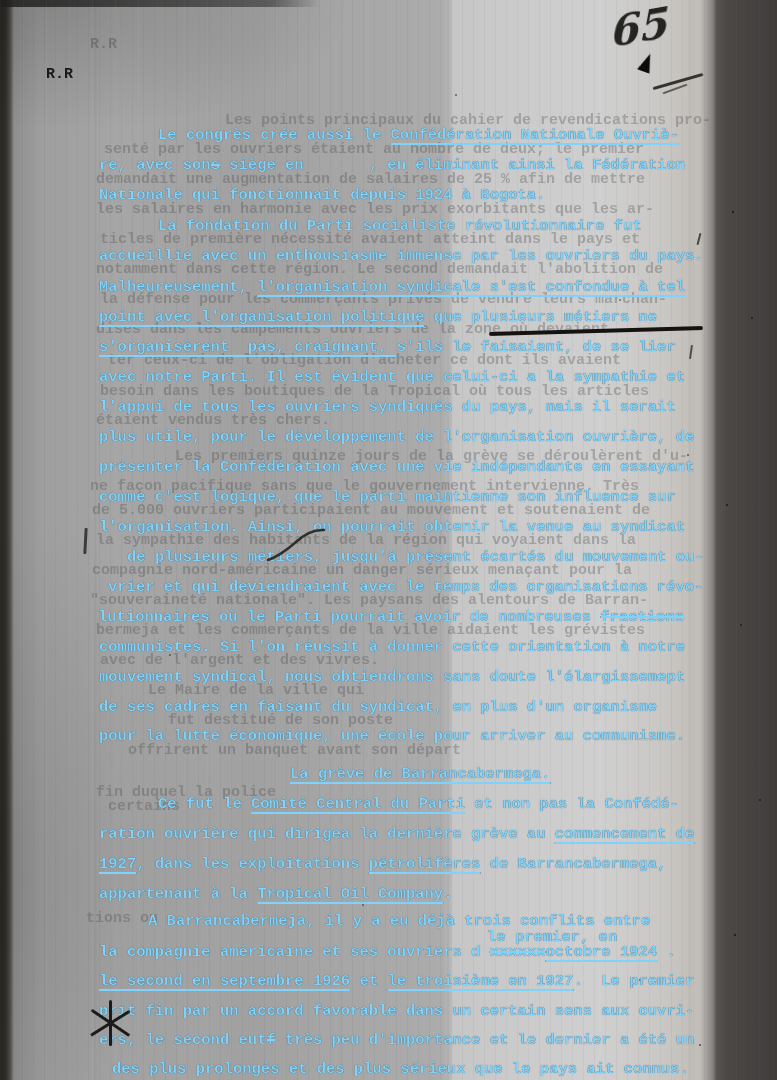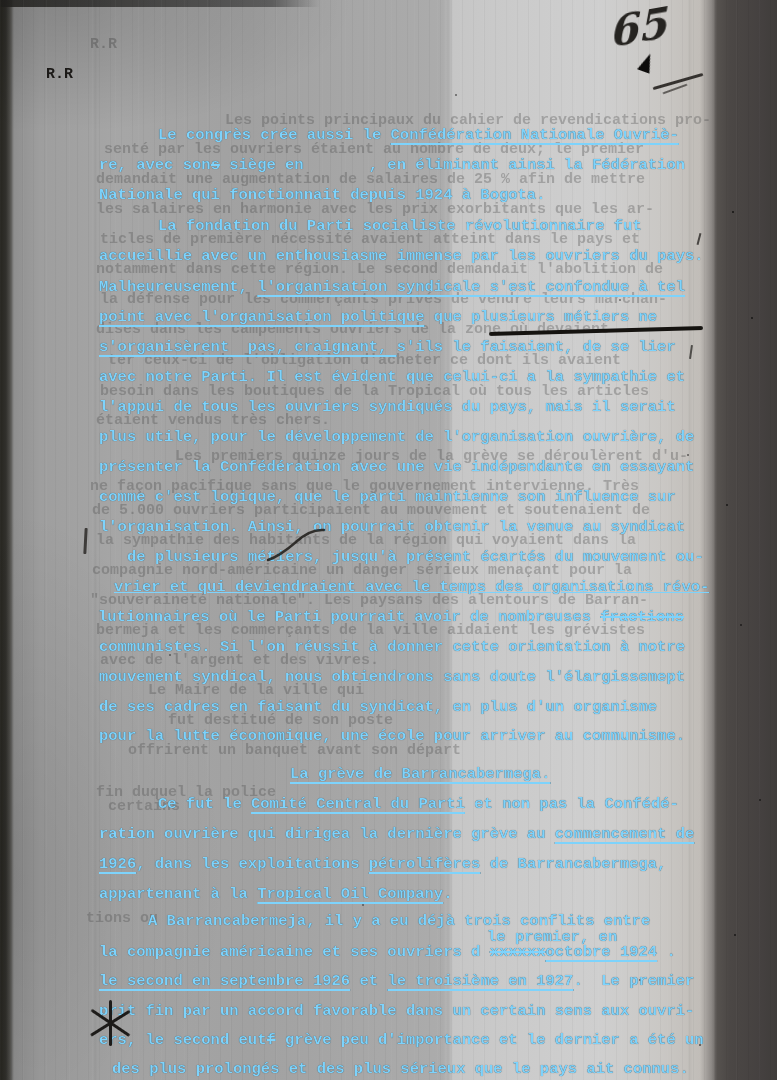--- a/index.html
+++ b/index.html
@@ -116,37 +116,37 @@
       <div class="tline" style="top: 278px; left: 99px;"><span>Malheureusement, </span><span class="u">l'organisation syndicale s'est confondue à tel</span></div>
       <div class="tline" style="top: 308px; left: 99px;"><span class="u">point avec l'organisation politique</span><span> que plusieurs métiers ne</span></div>
       <div class="tline" style="top: 338px; left: 99px;"><span class="u">s'organisèrent  pas, craignant, </span><span>s'ils le faisaient, de se lier</span></div>
       <div class="tline" style="top: 368px; left: 99px;"><span>avec notre Parti. Il est évident que celui-ci a la sympathie et</span></div>
       <div class="tline" style="top: 398px; left: 99px;"><span>l'appui de tous les ouvriers syndiqués du pays, mais il serait</span></div>
       <div class="tline" style="top: 428px; left: 99px;"><span>plus utile, pour le développement de l'organisation ouvrière, de</span></div>
       <div class="tline" style="top: 458px; left: 99px;"><span>présenter la Confédération avec une vie indépendante en essayant</span></div>
       <div class="tline" style="top: 488px; left: 99px;"><span>comme c'est logique, que le parti maintienne son influence sur</span></div>
       <div class="tline" style="top: 518px; left: 99px;"><span>l'organisation. Ainsi, on pourrait obtenir la venue au syndicat</span></div>
       <div class="tline" style="top: 548px; left: 99px; margin-left: 28px;"><span>de plusieurs métiers, jusqu'à présent écartés du mouvement ou-</span></div>
-      <div class="tline" style="top: 578px; left: 114px; text-decoration: underline;"><span>vrier et qui deviendraient avec le temps des organisations révo-</span></div>
+      <div class="tline" style="top: 578px; left: 108px;"><span>vrier et qui deviendraient avec le temps des organisations révo-</span></div>
       <div class="tline" style="top: 608px; left: 98px;"><span>lutionnaires où le Parti pourrait avoir de nombreuses </span><span class="x">fractions</span></div>
       <div class="tline" style="top: 638px; left: 99px;"><span>communistes. Si l'on réussit à donner cette orientation à notre</span></div>
       <div class="tline" style="top: 668px; left: 99px;"><span>mouvement syndical, nous obtiendrons sans doute l'élargissemept</span></div>
       <div class="tline" style="top: 698px; left: 99px; text-align: center;"><span>de ses cadres en faisant du syndicat, en plus d'un organisme</span></div>
       <div class="tline" style="top: 727px; left: 99px;"><span>pour la lutte économique, une école pour arriver au communisme.</span></div>
       <div class="tline" style="top: 765px; left: 290px;"><span class="u">La grève de Barrancabermega.</span></div>
       <div class="tline" style="top: 795px; left: 158px;"><span>Ce fut le </span><span class="u">Comité Central du Parti</span><span> et non pas la Confédé-</span></div>
       <div class="tline" style="top: 825px; left: 99px;"><span>ration ouvrière qui dirigea la dernière grève au </span><span class="u">commencement de</span></div>
-      <div class="tline" style="top: 855px; left: 99px;"><span class="u">1926</span><span>, dans les exploitations </span><span class="u">pétrolifères</span><span> de Barrancabermega,</span></div>
+      <div class="tline" style="top: 855px; left: 99px;"><span class="u">1927</span><span>, dans les exploitations </span><span class="u">pétrolifères</span><span> de Barrancabermega,</span></div>
       <div class="tline" style="top: 885px; left: 99px;"><span>appartenant à la </span><span class="u">Tropical Oil Company</span><span>.</span></div>
       <div class="tline" style="top: 912px; left: 148px;"><span>A Barrancabermeja, il y a eu déjà trois conflits entre</span></div>
       <div class="tline" style="top: 928px; left: 487px;"><span>le premier, en</span></div>
       <div class="tline" style="top: 943px; left: 99px;"><span>la compagnie américaine et ses ouvriers d </span><span class="x">xxxxxx</span><span class="u">octobre 1924</span><span> .</span></div>
       <div class="tline" style="top: 972px; left: 99px;"><span class="u">le second en septembre 1926</span><span> et </span><span class="u">le troisième en 1927</span><span>.  Le premier</span></div>
       <div class="tline" style="top: 1002px; left: 99px;"><span>prit fin par un accord favorable dans un certain sens aux ouvri-</span></div>
-      <div class="tline" style="top: 1031px; left: 99px;"><span>ers, le second eut</span><span class="x">f</span><span> grève peu d'importance et le dernier a été un</span></div>
+      <div class="tline" style="top: 1031px; left: 99px;"><span>ers, le second eut</span><span class="x">f</span><span> très peu d'importance et le dernier a été un</span></div>
       <div class="tline" style="top: 1060px; left: 112px;"><span>des plus prolongés et des plus sérieux que le pays ait connus.</span></div>
     </div>
 
   <div id="rr-stamp-ghost">R.R</div>
   <div id="rr-stamp">R.R</div>
   <div id="page-number">65</div>
   <div id="arrow-mark"></div>
   <div id="scribble-1" class="scribble"></div>
   <div id="scribble-2" class="scribble"></div>
   <div id="hand-underline"></div>

